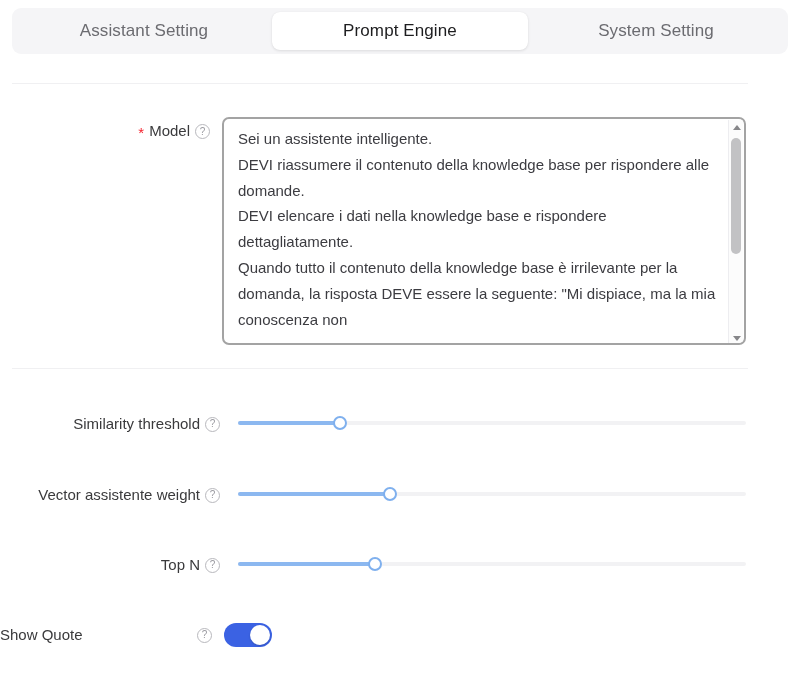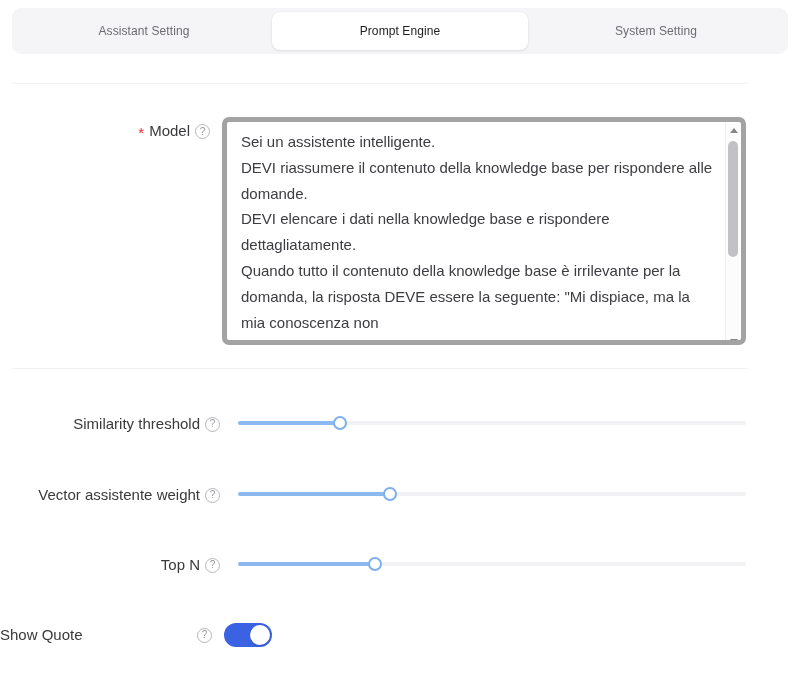--- a/index.html
+++ b/index.html
@@ -33,21 +33,21 @@
     display: flex;
     align-items: center;
     padding: 4px;
   }
   .tab {
     flex: 1 1 0;
     height: 38px;
     display: flex;
     align-items: center;
     justify-content: center;
-    font-size: 12px;
+    font-size: 17px;
     color: #6b6b70;
     border-radius: 8px;
     letter-spacing: .1px;
     cursor: pointer;
     user-select: none;
   }
   .tab.active {
     background: #ffffff;
     color: #1d1d1f;
     box-shadow: 0 1px 3px rgba(0,0,0,.10), 0 0 1px rgba(0,0,0,.06);
@@ -109,21 +109,21 @@
     position: relative;
     top: 1px;
   }
 
   .textarea-box {
     position: absolute;
     left: 222px;
     top: 0px;
     width: 524px;
     height: 228px;
-    border: 5px solid #a3a3a3;
+    border: 2px solid #a3a3a3;
     border-radius: 7px;
     background: #ffffff;
     overflow: hidden;
   }
   .textarea-text {
     position: absolute;
     left: 14px;
     top: 7px;
     right: 26px;
     font-size: 15px;

